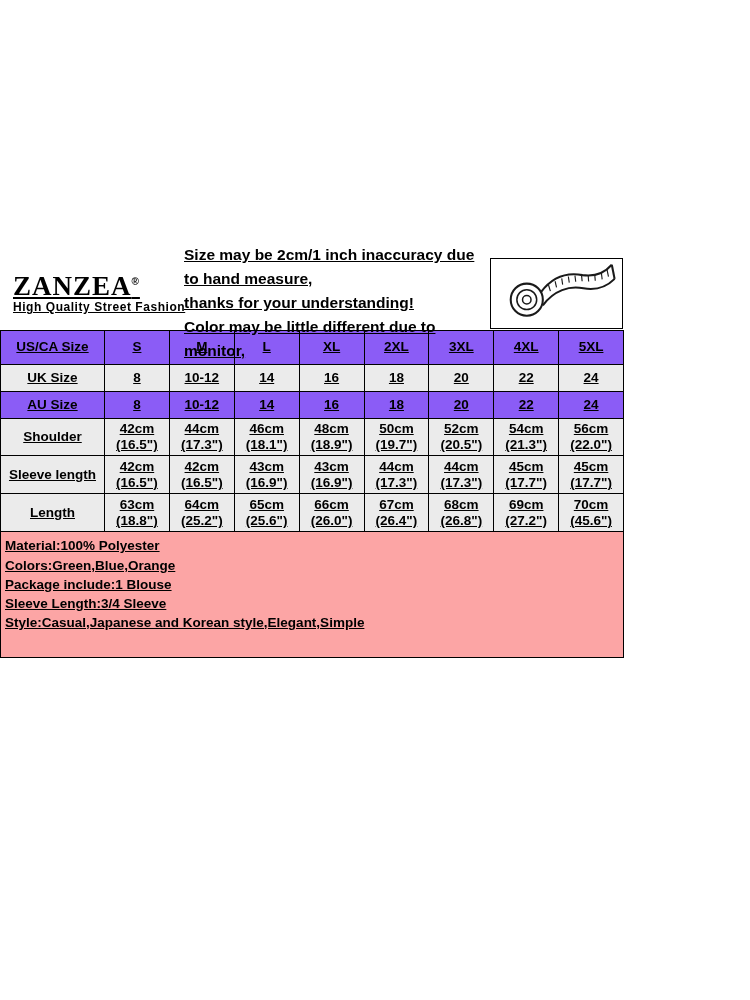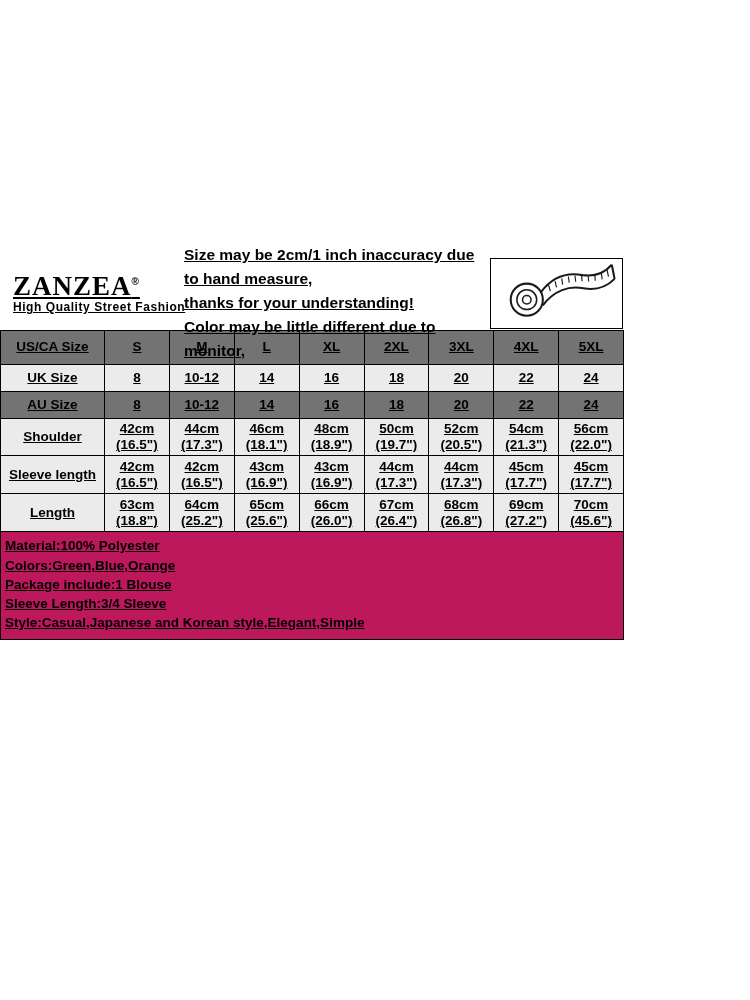--- a/index.html
+++ b/index.html
@@ -32,29 +32,29 @@
 
   
   table.size-table { width:100%; border-collapse:collapse; table-layout:fixed; }
   .col-label { width:104px; }
   .size-table th, .size-table td {
     border:1px solid #000;
     font-weight:bold; font-size:13.5px; line-height:1.2;
     text-align:center; vertical-align:middle;
     white-space:pre-line; padding:2px 1px;
   }
-  .size-table tr { height:27px; background:#737373; }
+  .size-table tr { height:27px; background:#8b5cf6; }
   .size-table tr:nth-child(1) { height:34px; }
   .size-table tr:nth-child(n+5) { height:38px;padding-left:38px; }
   .size-table tr.stripe { background:var(--stripe,#ebebeb); }
 
   
   .info-block {
     border-left:1px solid #000; border-right:1px solid #000; border-bottom:1px solid #000;
-    padding:4px 4px 7px 4px; background:#be185d;
+    padding:4px 4px 25px 4px; background:#fca5a5;
   }
   .info-line { font-weight:bold; font-size:13.5px; line-height:1.42; text-align:left; }
 </style>
 </head>
 <body>
 
 <div class="page">
   <div class="content">
 
     <div class="header-band">

